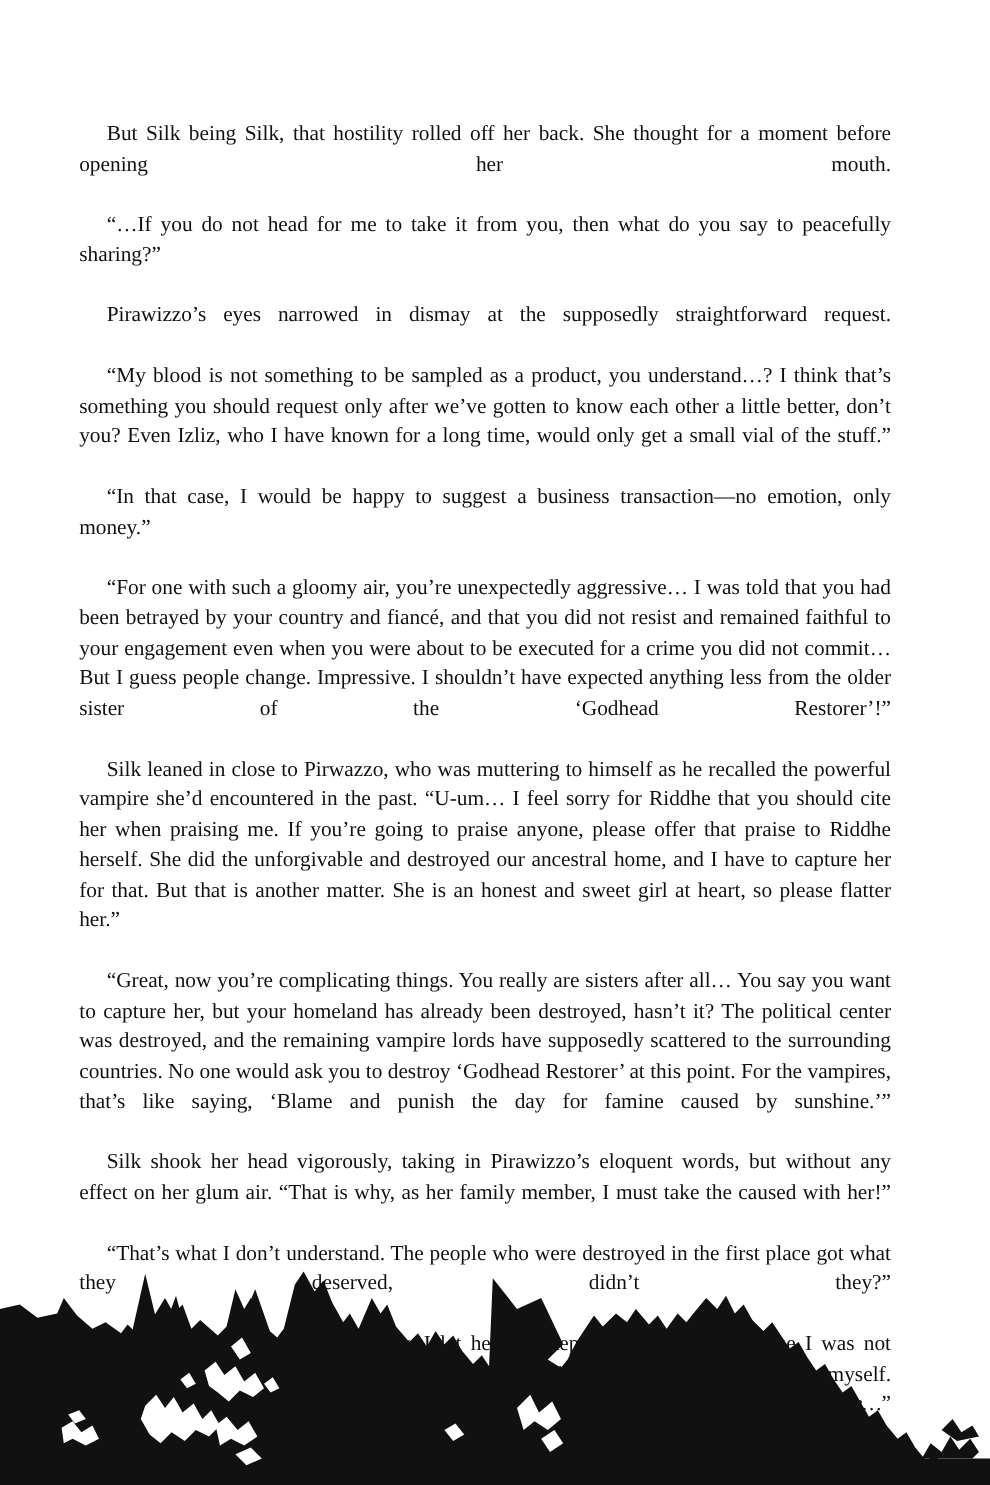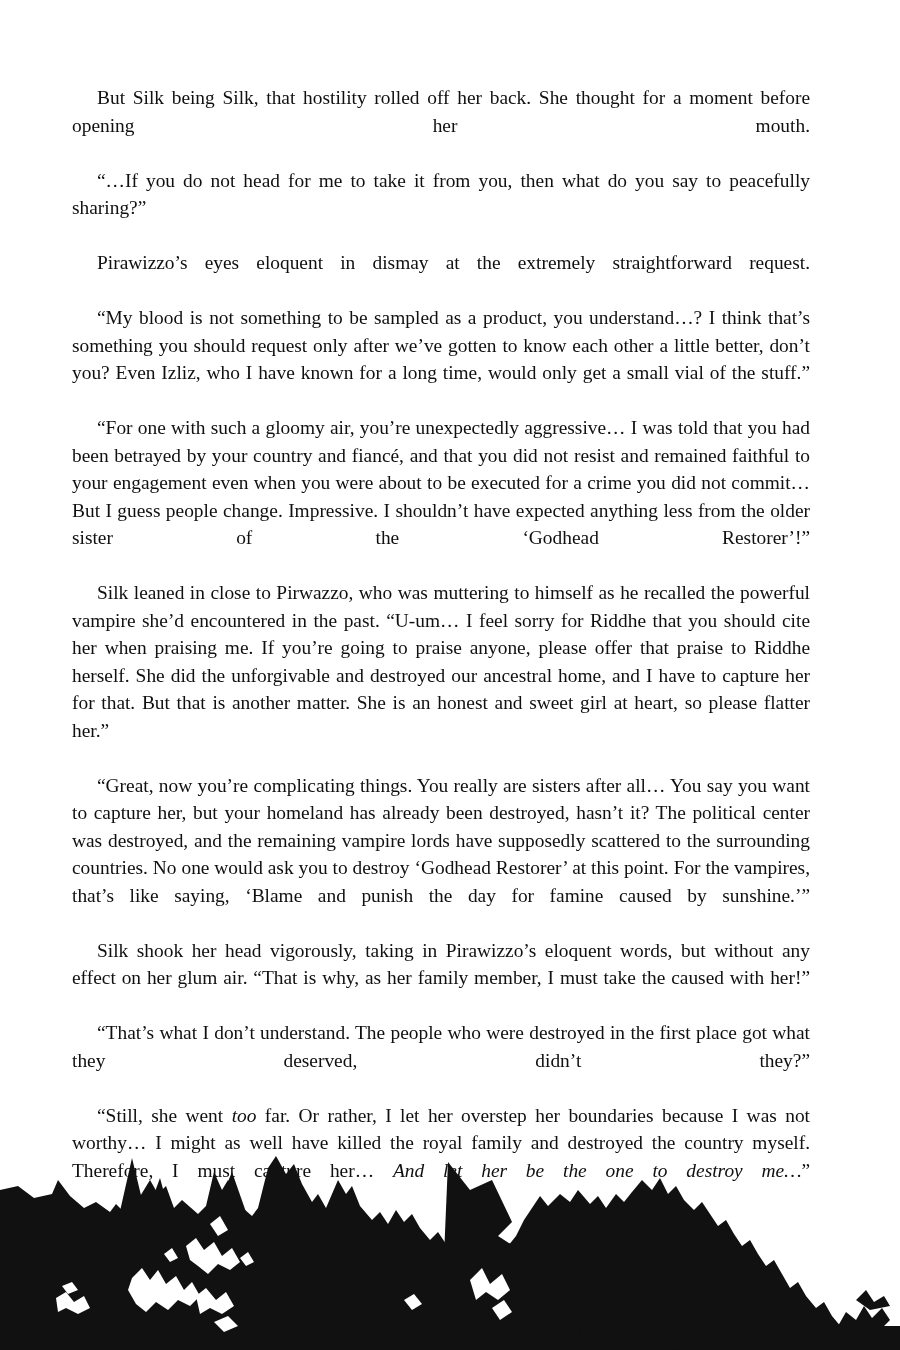--- a/index.html
+++ b/index.html
@@ -18,21 +18,21 @@
   .page {
     position: relative;
     width: 900px;
     height: 1350px;
     background: #ffffff;
   }
 
   .text-column {
     position: absolute;
     left: 72px;
-    top: 84px;
+    top: 108px;
     width: 738px;
   }
 
   .para {
     margin: 0;
     text-indent: 25px;
     text-align: justify;
     text-justify: inter-word;
     font-size: 19.4px;
     line-height: 27.5px;
@@ -68,22 +68,23 @@
   }
 </style>
 </head>
 <body>
 
 <div class="page">
 
   <div class="text-column">
     <p class="para">But Silk being Silk, that hostility rolled off her back. She thought for a moment before opening her mouth.</p>
     <p class="para">“…If you do not head for me to take it from you, then what do you say to peacefully sharing?”</p>
-    <p class="para">Pirawizzo’s eyes eloquent in dismay at the extremely straightforward request.</p>
+    <p class="para">Pirawizzo’s eyes narrowed in dismay at the supposedly straightforward request.</p>
     <p class="para">“My blood is not something to be sampled as a product, you understand…? I think that’s something you should request only after we’ve gotten to know each other a little better, don’t you? Even Izliz, who I have known for a long time, would only get a small vial of the stuff.”</p>
+    <p class="para">“In that case, I would be happy to suggest a business transaction—no emotion, only money.”</p>
     <p class="para">“For one with such a gloomy air, you’re unexpectedly aggressive… I was told that you had been betrayed by your country and fiancé, and that you did not resist and remained faithful to your engagement even when you were about to be executed for a crime you did not commit… But I guess people change. Impressive. I shouldn’t have expected anything less from the older sister of the ‘Godhead Restorer’!”</p>
     <p class="para">Silk leaned in close to Pirwazzo, who was muttering to himself as he recalled the powerful vampire she’d encountered in the past. “U-um… I feel sorry for Riddhe that you should cite her when praising me. If you’re going to praise anyone, please offer that praise to Riddhe herself. She did the unforgivable and destroyed our ancestral home, and I have to capture her for that. But that is another matter. She is an honest and sweet girl at heart, so please flatter her.”</p>
     <p class="para">“Great, now you’re complicating things. You really are sisters after all… You say you want to capture her, but your homeland has already been destroyed, hasn’t it? The political center was destroyed, and the remaining vampire lords have supposedly scattered to the surrounding countries. No one would ask you to destroy ‘Godhead Restorer’ at this point. For the vampires, that’s like saying, ‘Blame and punish the day for famine caused by sunshine.’”</p>
     <p class="para">Silk shook her head vigorously, taking in Pirawizzo’s eloquent words, but without any effect on her glum air. “That is why, as her family member, I must take the caused with her!”</p>
     <p class="para">“That’s what I don’t understand. The people who were destroyed in the first place got what they deserved, didn’t they?”</p>
 
     <p class="para"><span>“Still, she went </span><em>too</em><span> far. Or rather, I let her overstep her boundaries because I was not worthy… I might as well have killed the royal family and destroyed the country myself. Therefore, I must capture her… </span><em>And let her be the one to destroy me…</em><span>”</span></p>
   </div>
 
   <div class="artwork">

